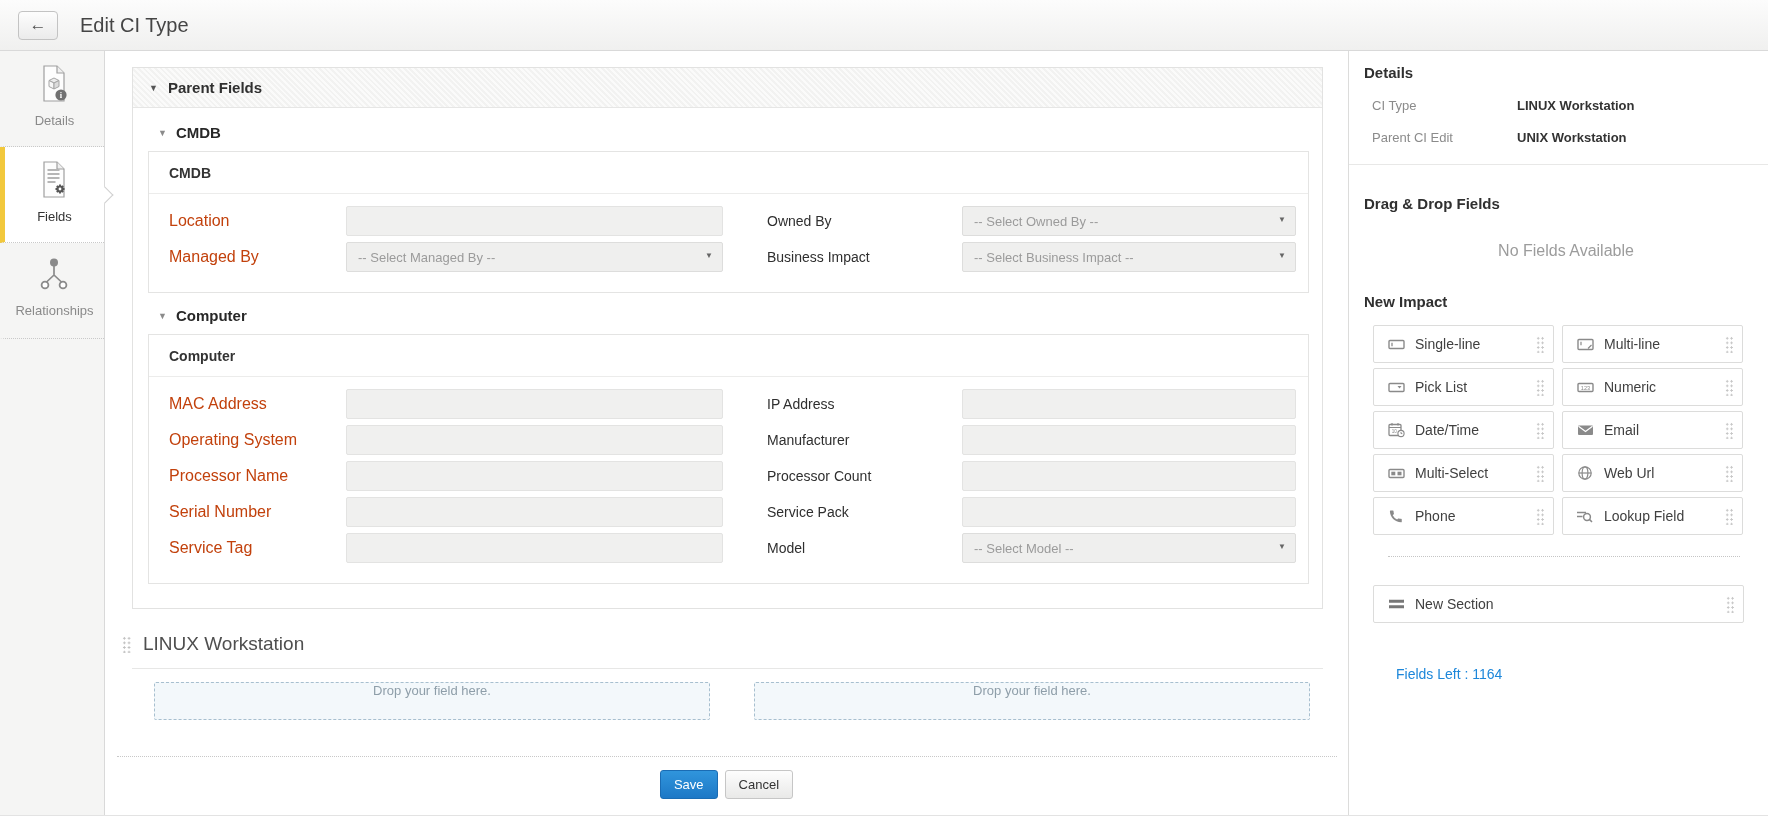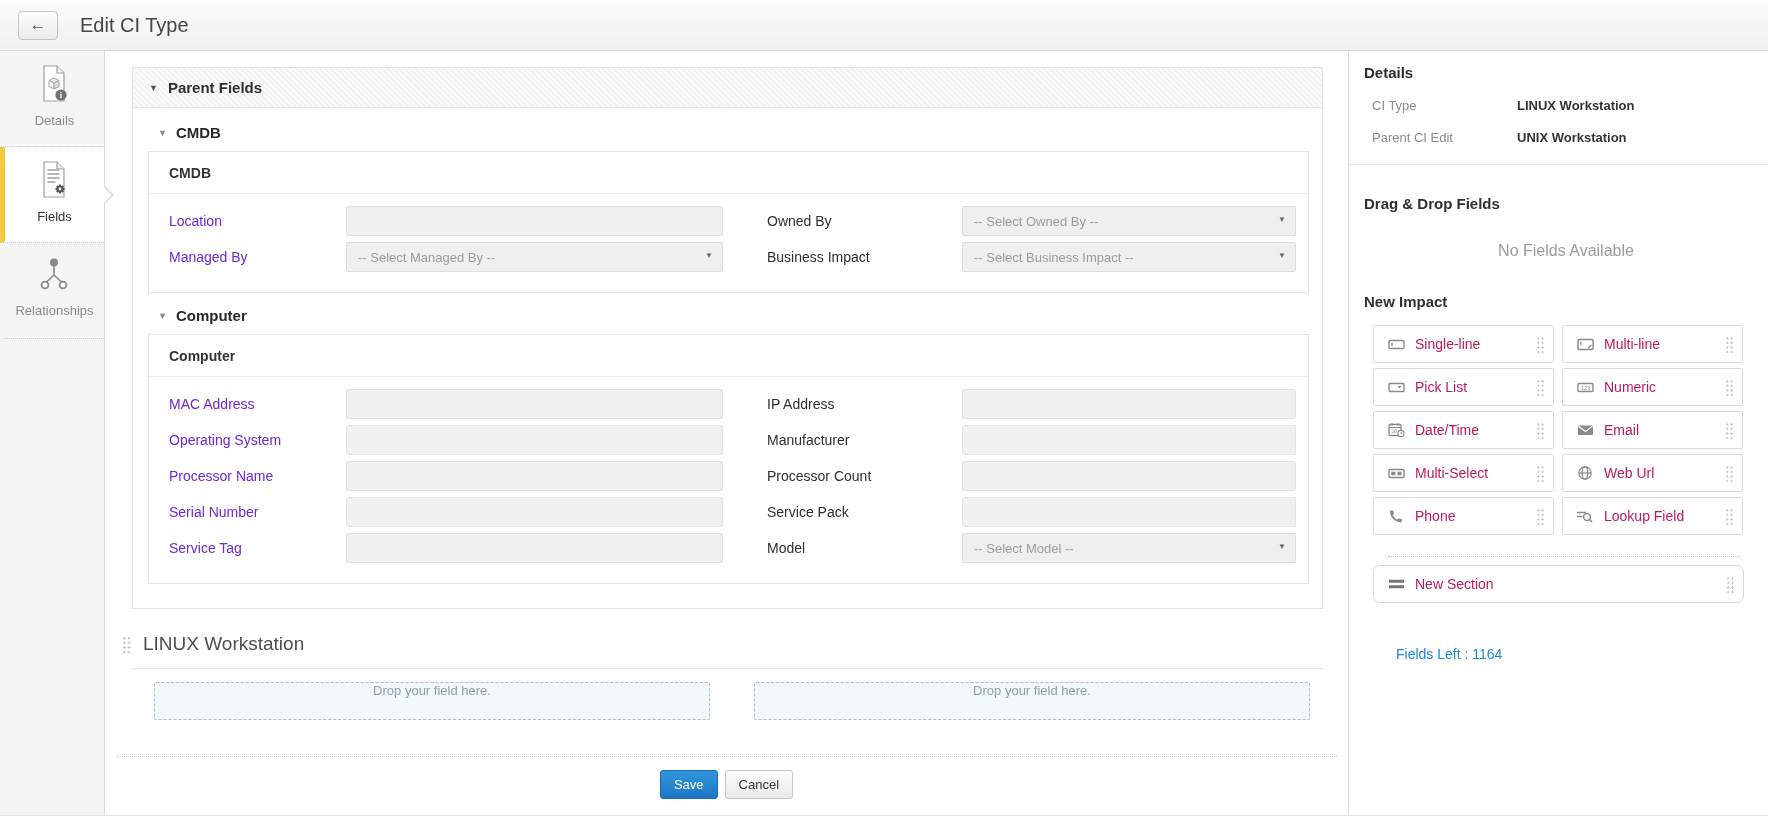--- a/index.html
+++ b/index.html
@@ -35,21 +35,21 @@
   .tri.gray{color:#8b8b8b;margin:0 9px 0 10px;}
   .pf-title{font-size:15px;font-weight:bold;color:#303030;}
   .pf-body{padding:2px 13px 18px 15px;}
   .sub-header{display:flex;align-items:center;margin:14px 0 10px 0;cursor:pointer;}
   .sub-title{font-size:15px;font-weight:bold;color:#282828;}
   .sub-box{border:1px solid #e4e4e3;background:#fff;margin-bottom:6px;}
   .sub-box-title{padding:13px 20px 12px 20px;font-size:14px;font-weight:bold;color:#333;
                  border-bottom:1px solid #ececeb;}
   .rows{padding:12px 20px 14px 20px;}
   .frow{display:flex;align-items:center;margin-bottom:6px;height:30px;}
-  .flabel{width:177px;font-size:14px;color:#6d28d9;flex:none;}
+  .flabel{width:177px;font-size:16px;color:#c2410c;flex:none;}
   .fctl1{width:377px;flex:none;}
   .fgap{width:44px;flex:none;}
   .flabel2{width:195px;font-size:14px;color:#2f2f2f;flex:none;}
   .fctl2{width:334px;flex:none;}
   .input-disabled{height:30px;background:#f0f0ef;border:1px solid #e3e3e2;border-radius:2px;box-sizing:border-box;}
   .select-box{position:relative;height:30px;background:#efefee;border:1px solid #dddddc;border-radius:2px;
               box-sizing:border-box;display:flex;align-items:center;padding:0 35px 0 11px;cursor:default;}
   .select-box .sel-text{font-size:13px;color:#9b9b9b;white-space:nowrap;overflow:hidden;}
   .sel-arrow{position:absolute;right:9px;top:50%;margin-top:-6px;font-size:8px;color:#666;}
   
@@ -74,28 +74,28 @@
   .rp-details{padding:13px 0 19px 15px;border-bottom:1px solid #e8e8e7;}
   .rp-heading{font-size:15px;font-weight:bold;color:#303030;margin:0;}
   .rp-row{display:flex;margin-top:17px;padding-left:8px;font-size:13px;}
   .rp-row .rp-label{width:145px;color:#8b8b8b;flex:none;}
   .rp-row .rp-value{color:#333;font-weight:bold;}
   .rp-sect{padding-left:15px;}
   .rp-empty{text-align:center;font-size:16px;color:#9c9c9c;margin:30px 0 33px 0;}
   .nf-grid{margin:15px 0 0 9px;width:371px;display:flex;flex-wrap:wrap;gap:5px 8px;}
   .nf-btn{width:181px;height:38px;box-sizing:border-box;border:1px solid #dcdcdb;border-radius:2px;
           background:#fff;display:flex;align-items:center;padding:0 9px 0 13px;cursor:pointer;
-          font-family:"Liberation Sans",sans-serif;font-size:14px;color:#be185d;}
+          font-family:"Liberation Sans",sans-serif;font-size:14px;color:#404040;}
   .nf-ico{width:18px;height:16px;flex:none;display:flex;align-items:center;justify-content:center;margin-right:10px;}
   .nf-label{flex:1;text-align:left;white-space:nowrap;}
   .nf-handle{width:8px;height:17px;flex:none;
              background-image:radial-gradient(circle,#c6c6c6 1px,transparent 1.15px);
              background-size:4.4px 4.6px;cursor:move;}
   .rp-dotted{margin:21px 0 0 24px;width:352px;border-top:1px dotted #c5c5c5;}
-  .ns-btn{margin:8px 0 0 9px;width:371px;border-radius:7px;}
+  .ns-btn{margin:28px 0 0 9px;width:371px;}
   .fields-left{margin:43px 0 0 32px;font-size:14px;color:#1d87da;}
 </style>
 </head>
 <body>
 
 <div class="canvas">
 
   <div class="topbar">
     <button class="back-btn">
       <span>←</span>

